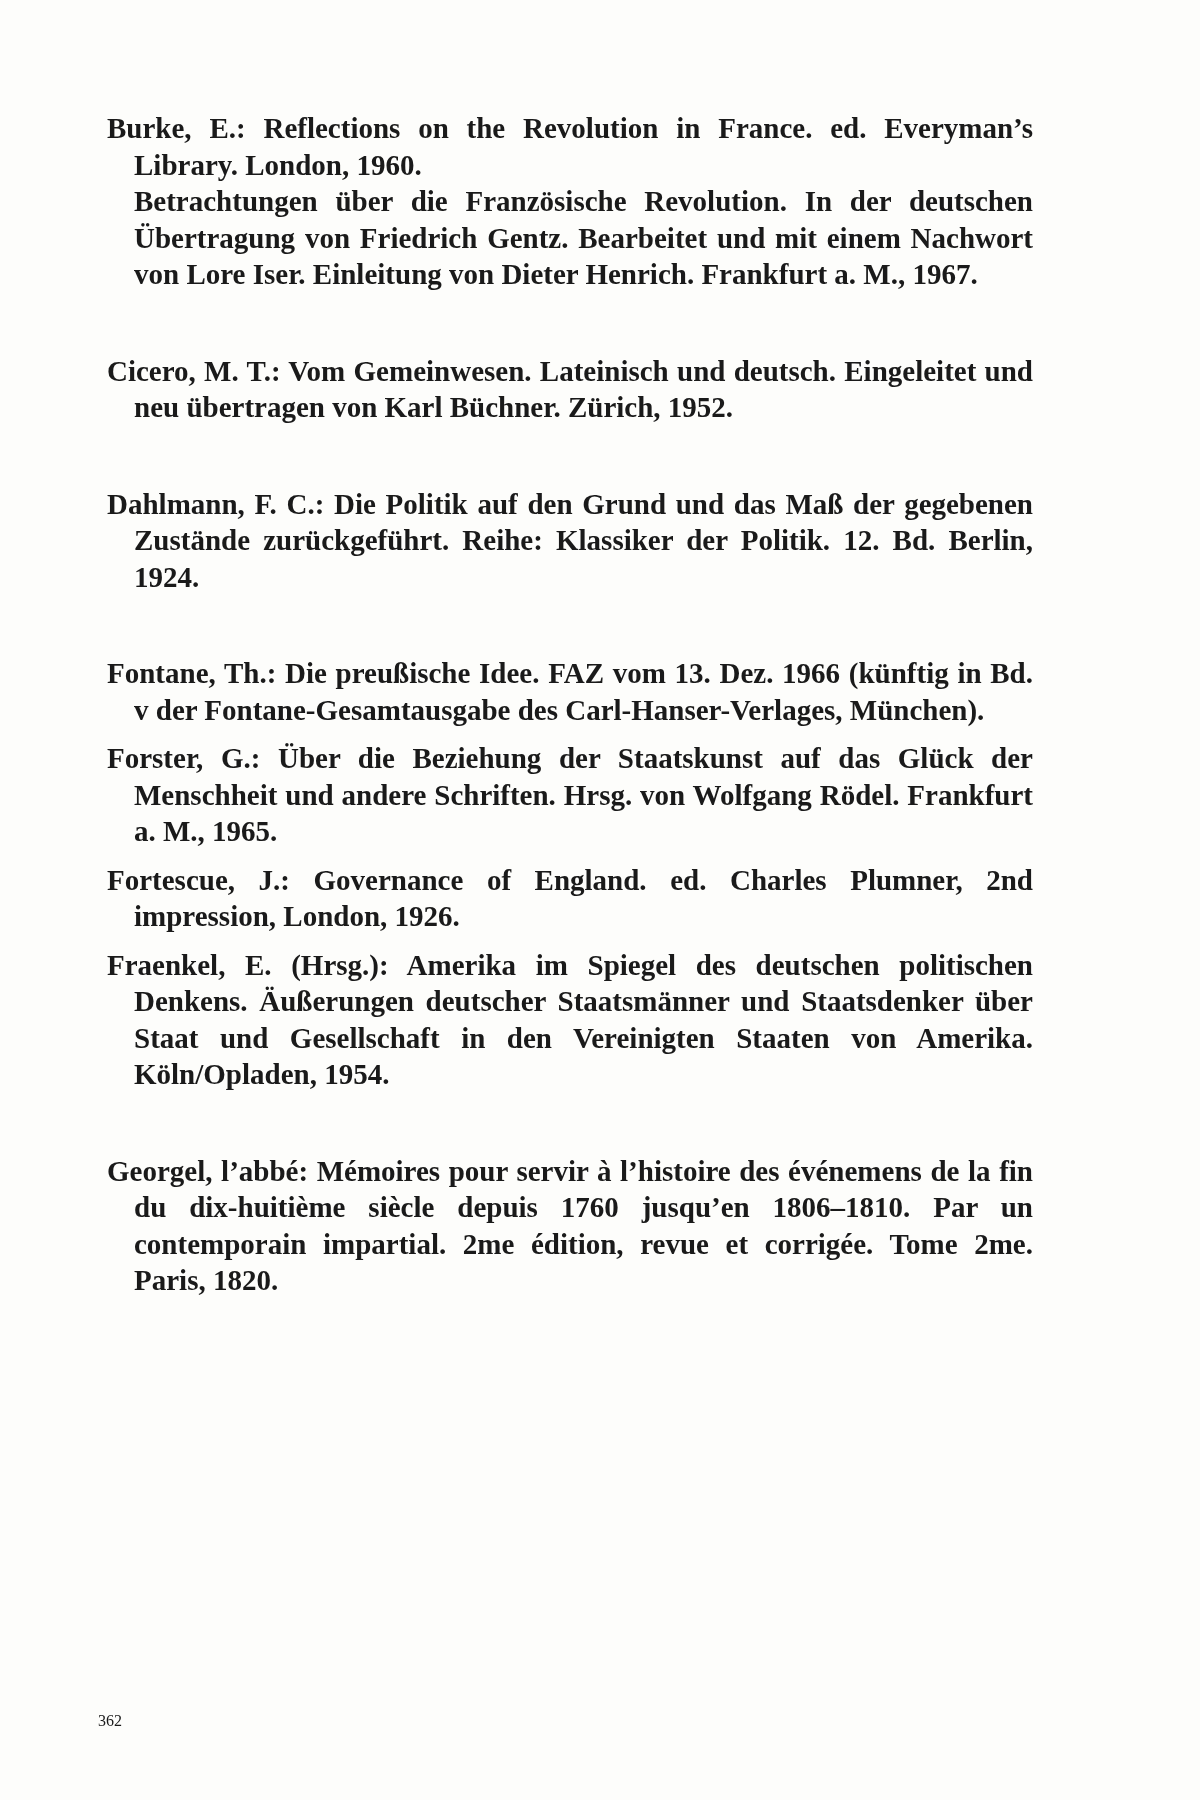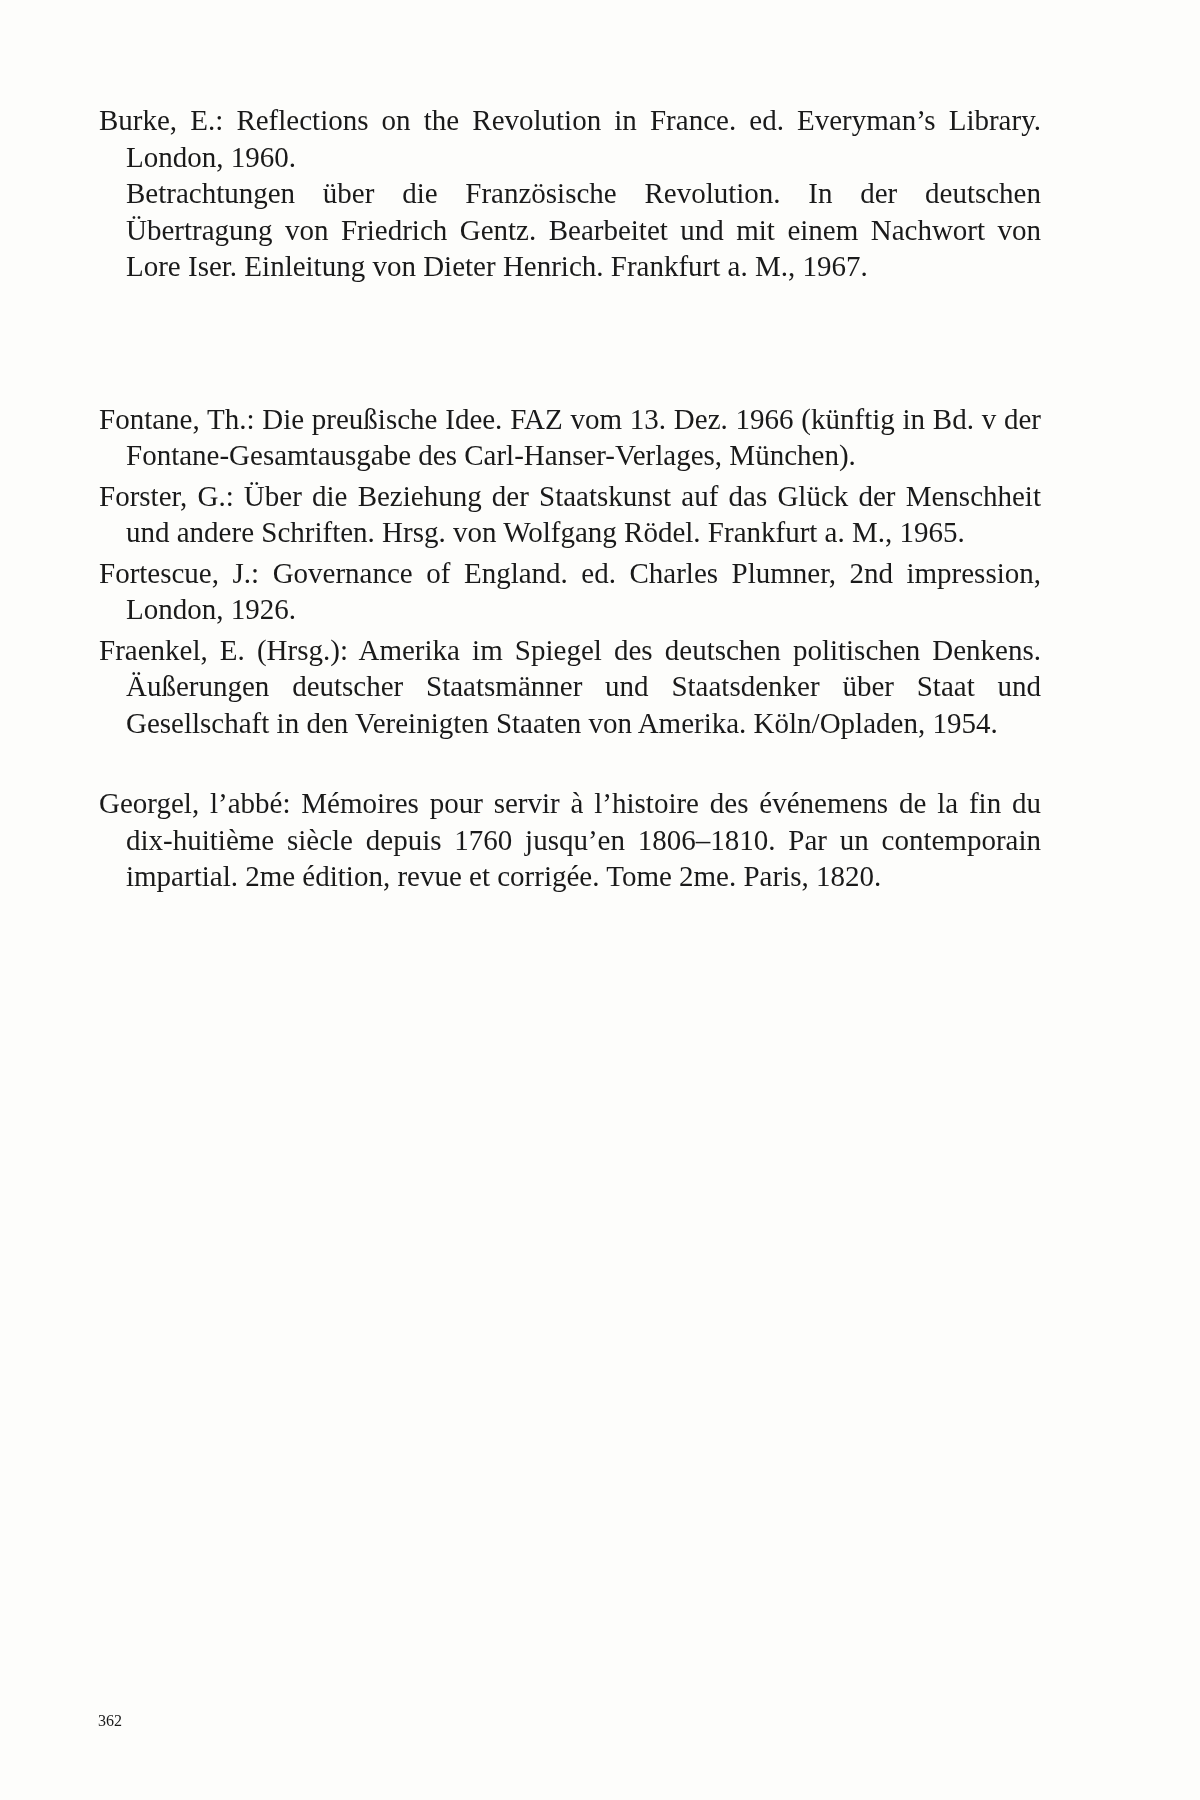--- a/index.html
+++ b/index.html
@@ -15,41 +15,44 @@
     position: absolute;
     left: 95px; top: 98px;
     width: 950px;
   }
   .entry {
     font-size: 29px;
     line-height: 36.5px;
     text-align: justify;
     padding-left: 27px;
     text-indent: -27px;
-    margin: 4px;
+    margin: 12px;
+    font-weight: bold;
   }
   .entry .cont { display: block; text-indent: 0; }
   .gap { height: 36px; }
   .pagenum {
     position: absolute;
     left: 98px; top: 1712px;
     font-size: 16px;
     font-family: "Liberation Serif", serif;
   }
 </style>
 </head>
 <body>
 
 <div class="page">
   <p class="entry">
     <span>Burke, E.: Reflections on the Revolution in France. ed. Everyman’s Library. London, 1960.</span>
     <span class="cont">Betrachtungen über die Französische Revolution. In der deutschen Übertragung von Friedrich Gentz. Bearbeitet und mit einem Nachwort von Lore Iser. Einleitung von Dieter Henrich. Frankfurt a. M., 1967.</span>
   </p>
   <div class="gap"></div>
+  <p class="entry">Cicero, M. T.: Vom Gemeinwesen. Lateinisch und deutsch. Eingeleitet und neu übertragen von Karl Büchner. Zürich, 1952.</p>
   <div class="gap"></div>
+  <p class="entry">Dahlmann, F. C.: Die Politik auf den Grund und das Maß der gegebenen Zustände zurückgeführt. Reihe: Klassiker der Politik. 12. Bd. Berlin, 1924.</p>
   <div class="gap"></div>
   <p class="entry">Fontane, Th.: Die preußische Idee. FAZ vom 13. Dez. 1966 (künftig in Bd. v der Fontane-Gesamtausgabe des Carl-Hanser-Verlages, München).</p>
   <p class="entry">Forster, G.: Über die Beziehung der Staatskunst auf das Glück der Menschheit und andere Schriften. Hrsg. von Wolfgang Rödel. Frankfurt a. M., 1965.</p>
   <p class="entry">Fortescue, J.: Governance of England. ed. Charles Plumner, 2nd impression, London, 1926.</p>
   <p class="entry">Fraenkel, E. (Hrsg.): Amerika im Spiegel des deutschen politischen Denkens. Äußerungen deutscher Staatsmänner und Staatsdenker über Staat und Gesellschaft in den Vereinigten Staaten von Amerika. Köln/Opladen, 1954.</p>
   <div class="gap"></div>
   <p class="entry">Georgel, l’abbé: Mémoires pour servir à l’histoire des événemens de la fin du dix-huitième siècle depuis 1760 jusqu’en 1806–1810. Par un contemporain impartial. 2me édition, revue et corrigée. Tome 2me. Paris, 1820.</p>
 </div>
 
 <div class="pagenum">362</div>

